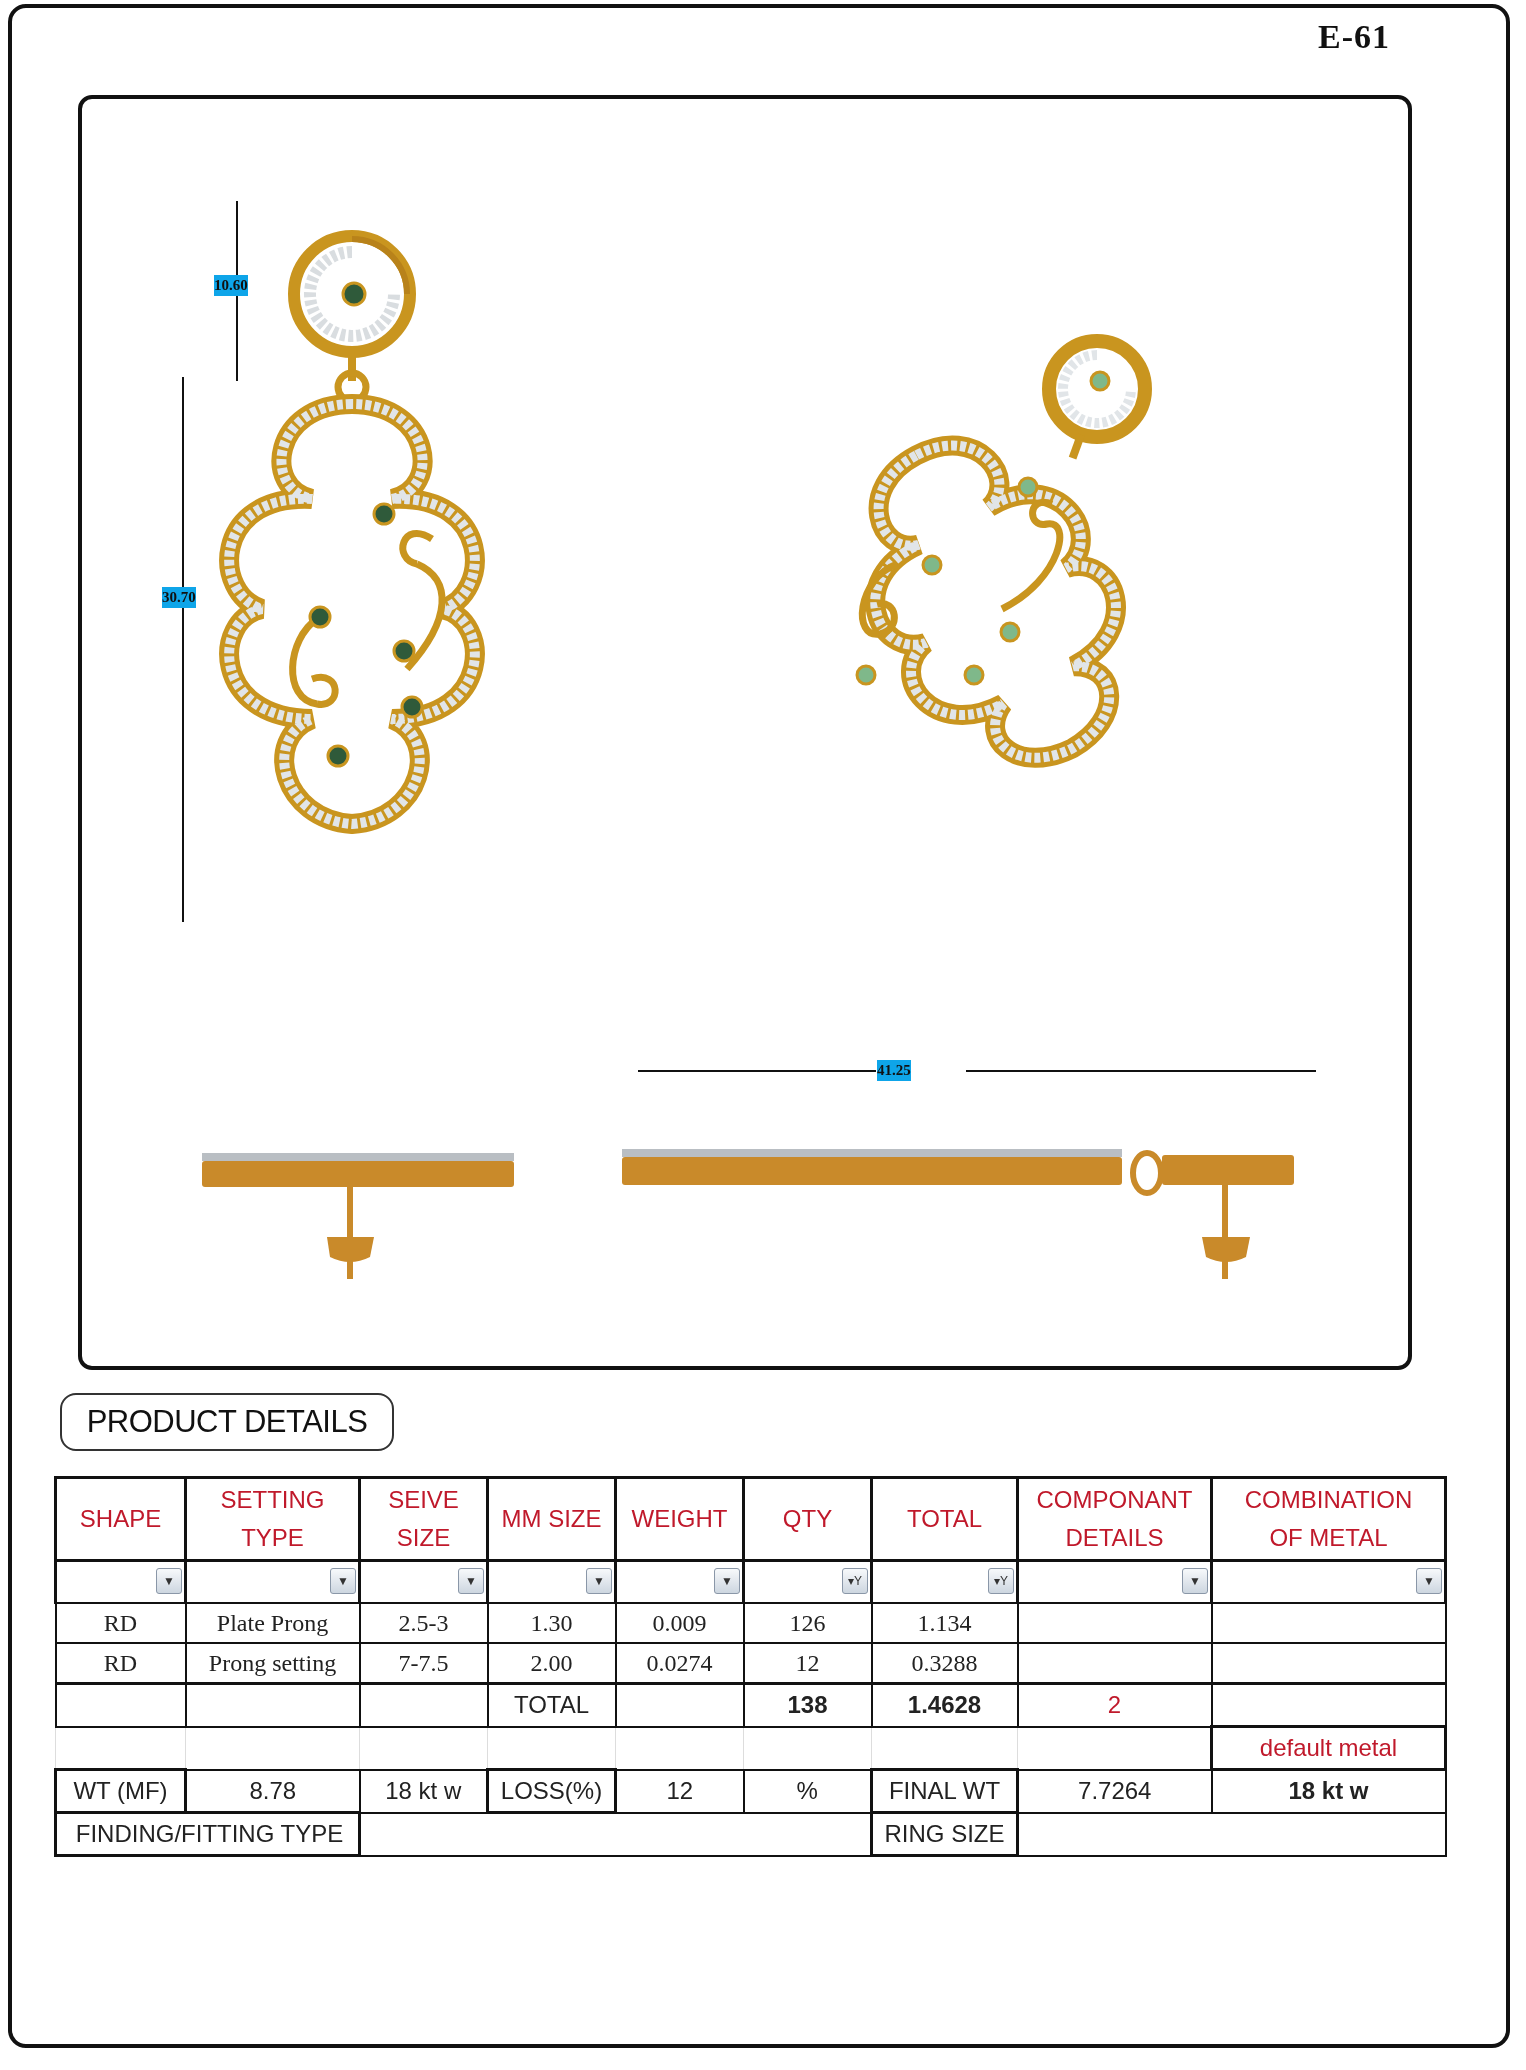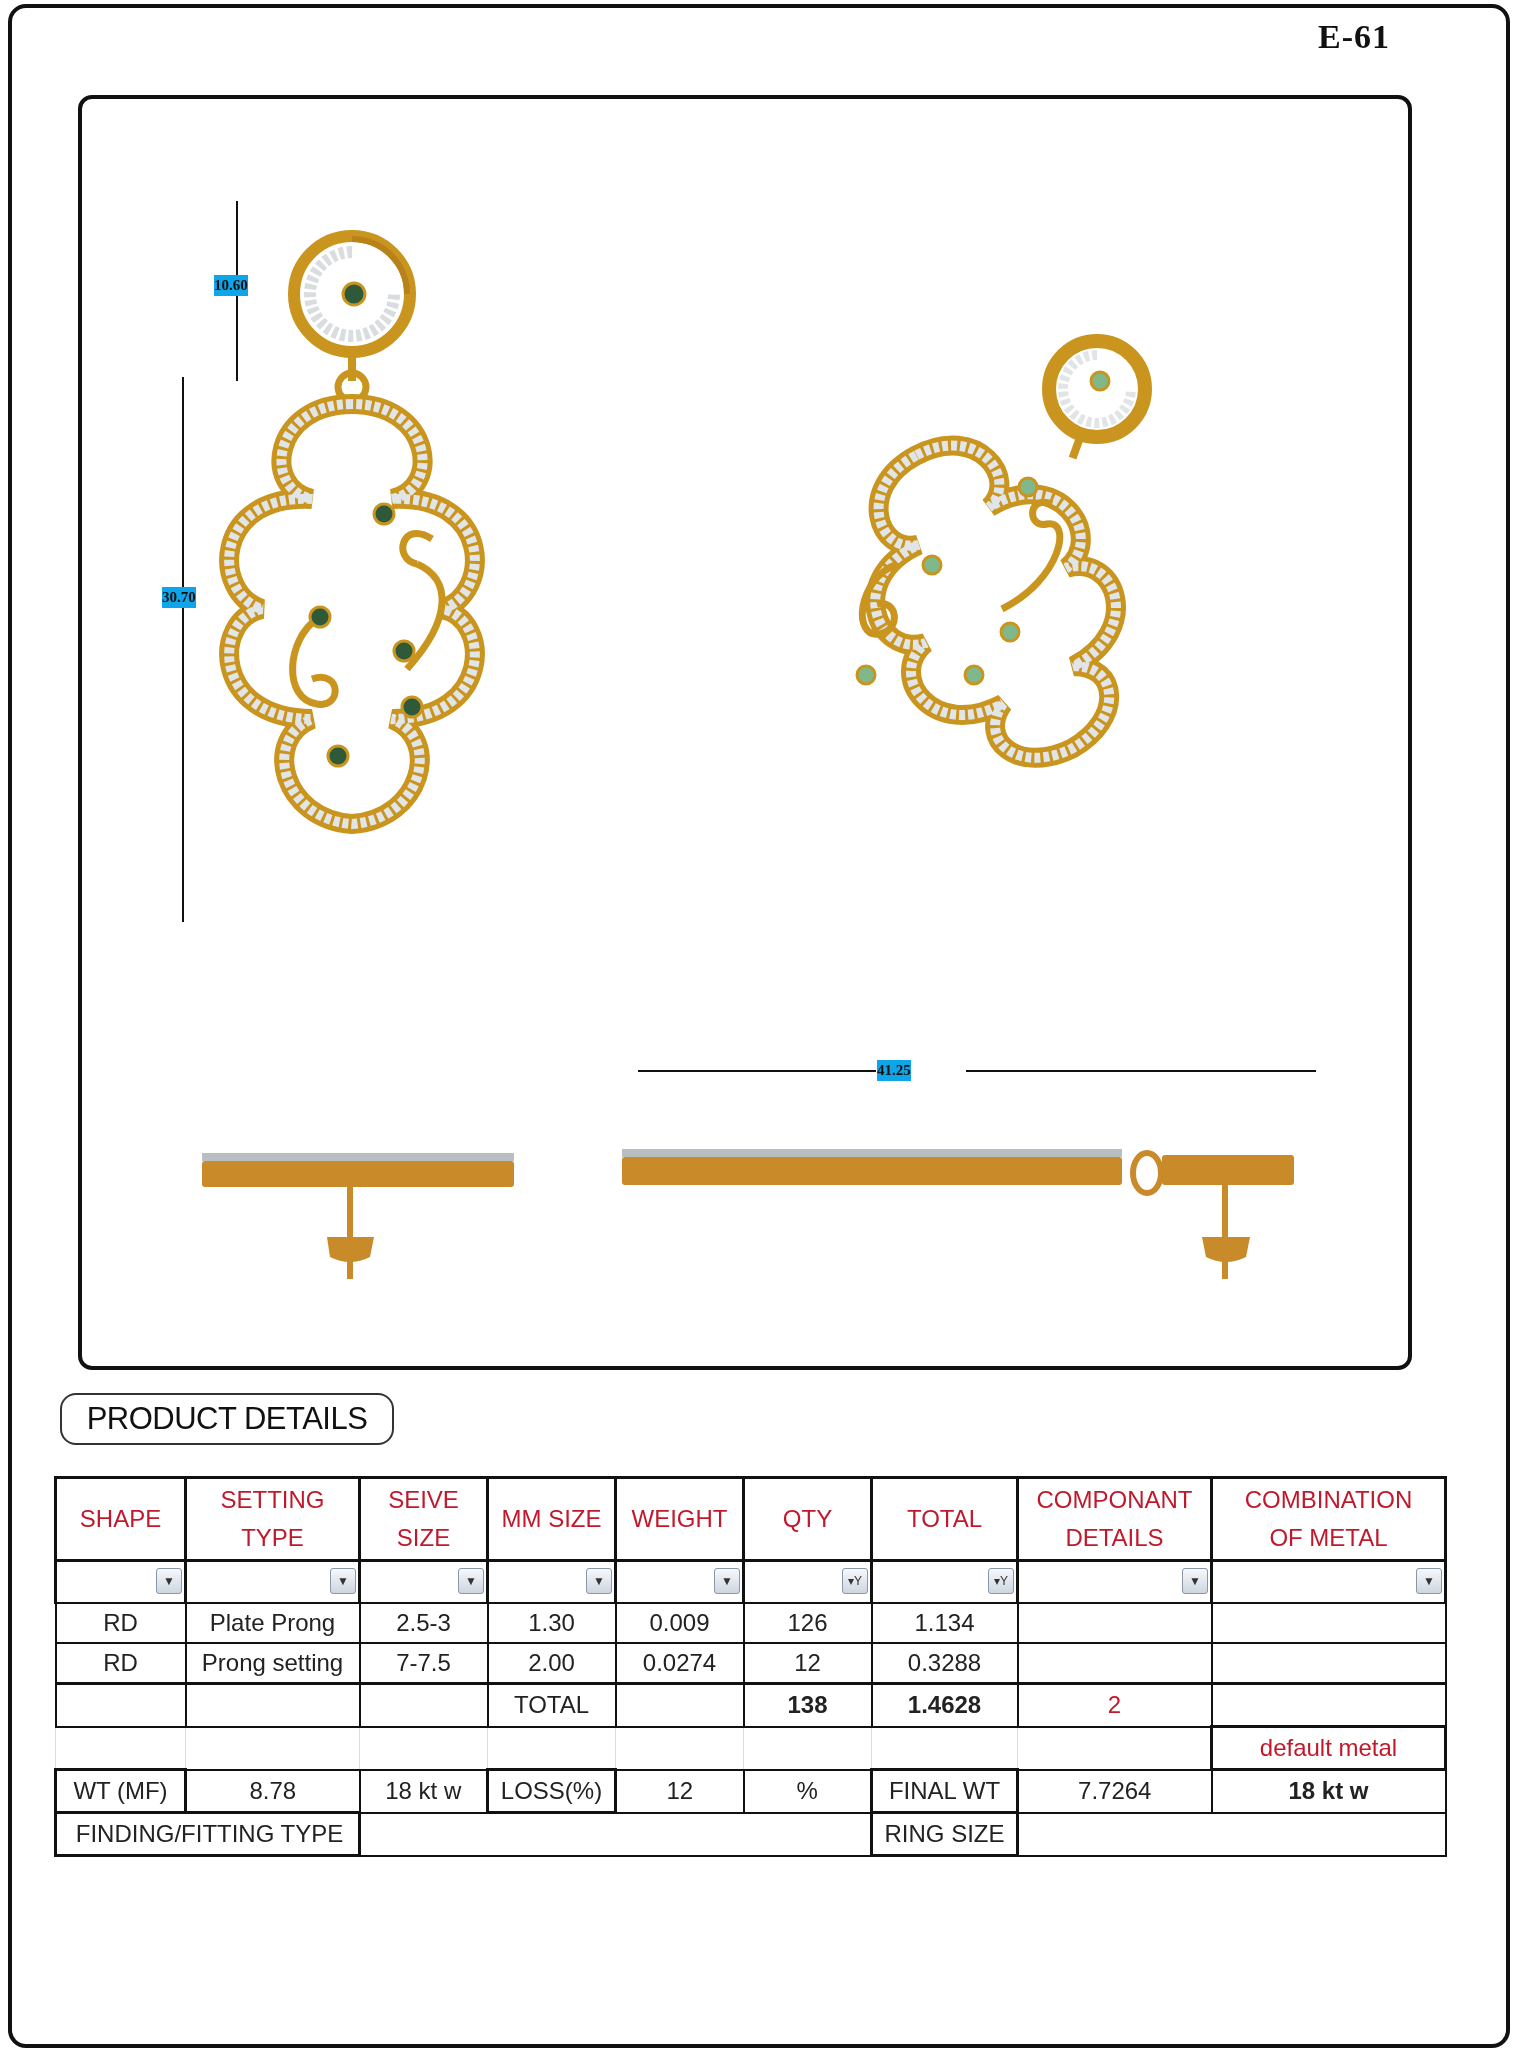--- a/index.html
+++ b/index.html
@@ -5,27 +5,27 @@
   html, body { margin: 0; padding: 0; background: #ffffff; }
   body { width: 1526px; height: 2070px; position: relative; overflow: hidden; font-family: "Liberation Sans", sans-serif; }
   .outer-frame { position: absolute; left: 8px; top: 4px; width: 1502px; height: 2044px; border: 4px solid #111; border-radius: 18px; box-sizing: border-box; }
   .design-code { position: absolute; left: 0; width: 1390px; top: 18px; text-align: right; font-family: "Liberation Serif", serif; font-weight: bold; font-size: 34px; color: #111; letter-spacing: 1px; }
   .image-frame { position: absolute; left: 78px; top: 95px; width: 1334px; height: 1275px; border: 4px solid #111; border-radius: 14px; box-sizing: border-box; background: #fff; }
   .dim-label { position: absolute; font-family: "Liberation Serif", serif; font-weight: bold; font-size: 15px; color: #111; background: #0ea5e9; padding: 2px 0; }
   .vline { position: absolute; width: 2px; background: #111; }
   .hline { position: absolute; height: 2px; background: #111; }
   svg { position: absolute; overflow: visible; }
 
-  .pd-box { position: absolute; left: 60px; top: 1393px; width: 334px; height: 52px; border: 2px solid #333; border-radius: 16px; box-sizing: border-box; font-size: 31px; color: #111; display: flex; align-items: center; justify-content: center; letter-spacing: -0.5px; }
+  .pd-box { position: absolute; left: 60px; top: 1393px; width: 334px; height: 58px; border: 2px solid #333; border-radius: 16px; box-sizing: border-box; font-size: 31px; color: #111; display: flex; align-items: center; justify-content: center; letter-spacing: -0.5px; }
 
   table.details { position: absolute; left: 54px; top: 1476px; width: 1390px; border-collapse: collapse; table-layout: fixed; font-family: "Liberation Sans", sans-serif; }
   table.details td { border: 2px solid #111; text-align: center; font-size: 24px; color: #222; padding: 0; overflow: hidden; white-space: nowrap; }
   table.details tr.hdr td { border-width: 3px; height: 80px; color: #c0192b; font-size: 24px; line-height: 38px; white-space: normal; }
   table.details tr.filter td { height: 40px; position: relative; border-left-width: 3px; border-right-width: 3px; }
-  table.details tr.row td { height: 38px; }
+  table.details tr.row td { height: 38px; font-family: Liberation Serif, serif; }
   table.details tr.total td { height: 40px; border-top-width: 3px; }
   table.details tr.blank td { height: 40px; border-color: #ddd; border-width: 1px; margin-top: 32px; }
   table.details tr.blank td.last { border: 3px solid #111; color: #c0192b; }
   table.details tr.wt td { height: 40px; margin-left: 8px; }
   table.details td.thick { border-width: 3px; }
   .bold { font-weight: bold; }
   .red { color: #c0192b !important; }
   .filter-btn { position: absolute; right: 2px; top: 6px; width: 26px; height: 26px; border: 1px solid #8a97a8; border-radius: 3px; background: linear-gradient(#f7f9fb, #cdd6e0); box-sizing: border-box; font-size: 12px; color: #333; display: flex; align-items: center; justify-content: center; cursor: pointer; }
   .left-text { text-align: right; padding-left: 4px !important; }
 </style>

